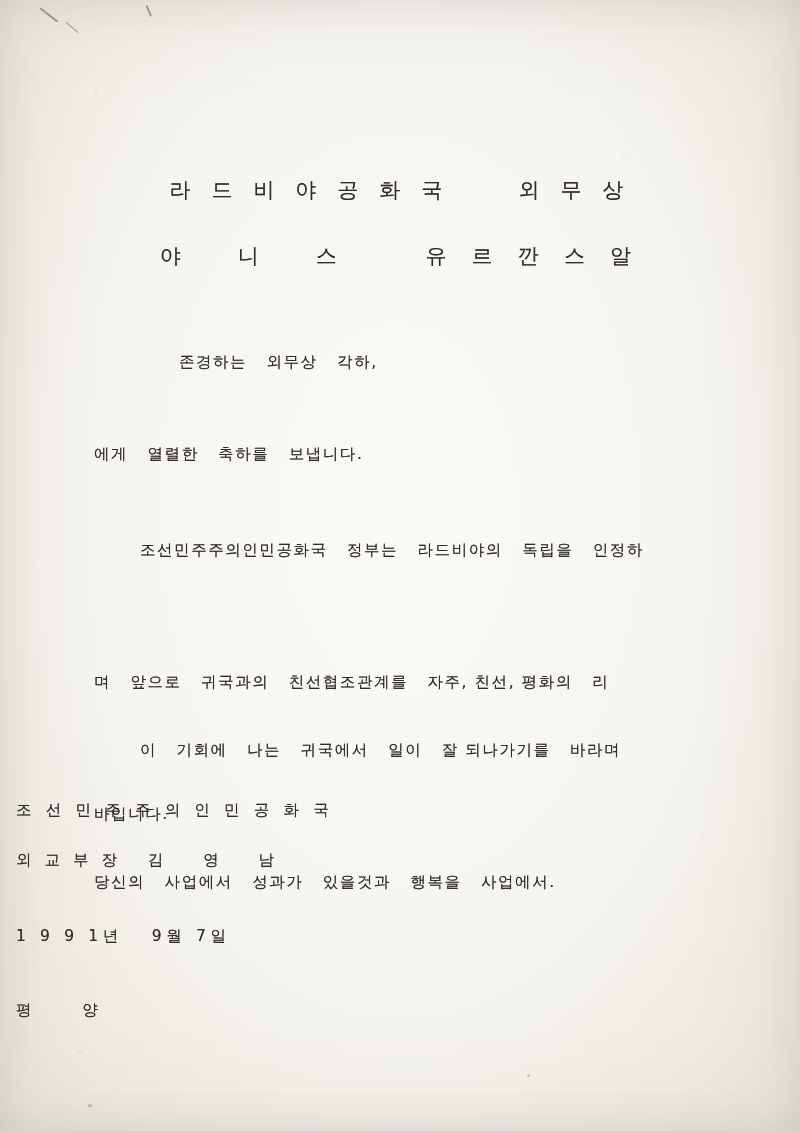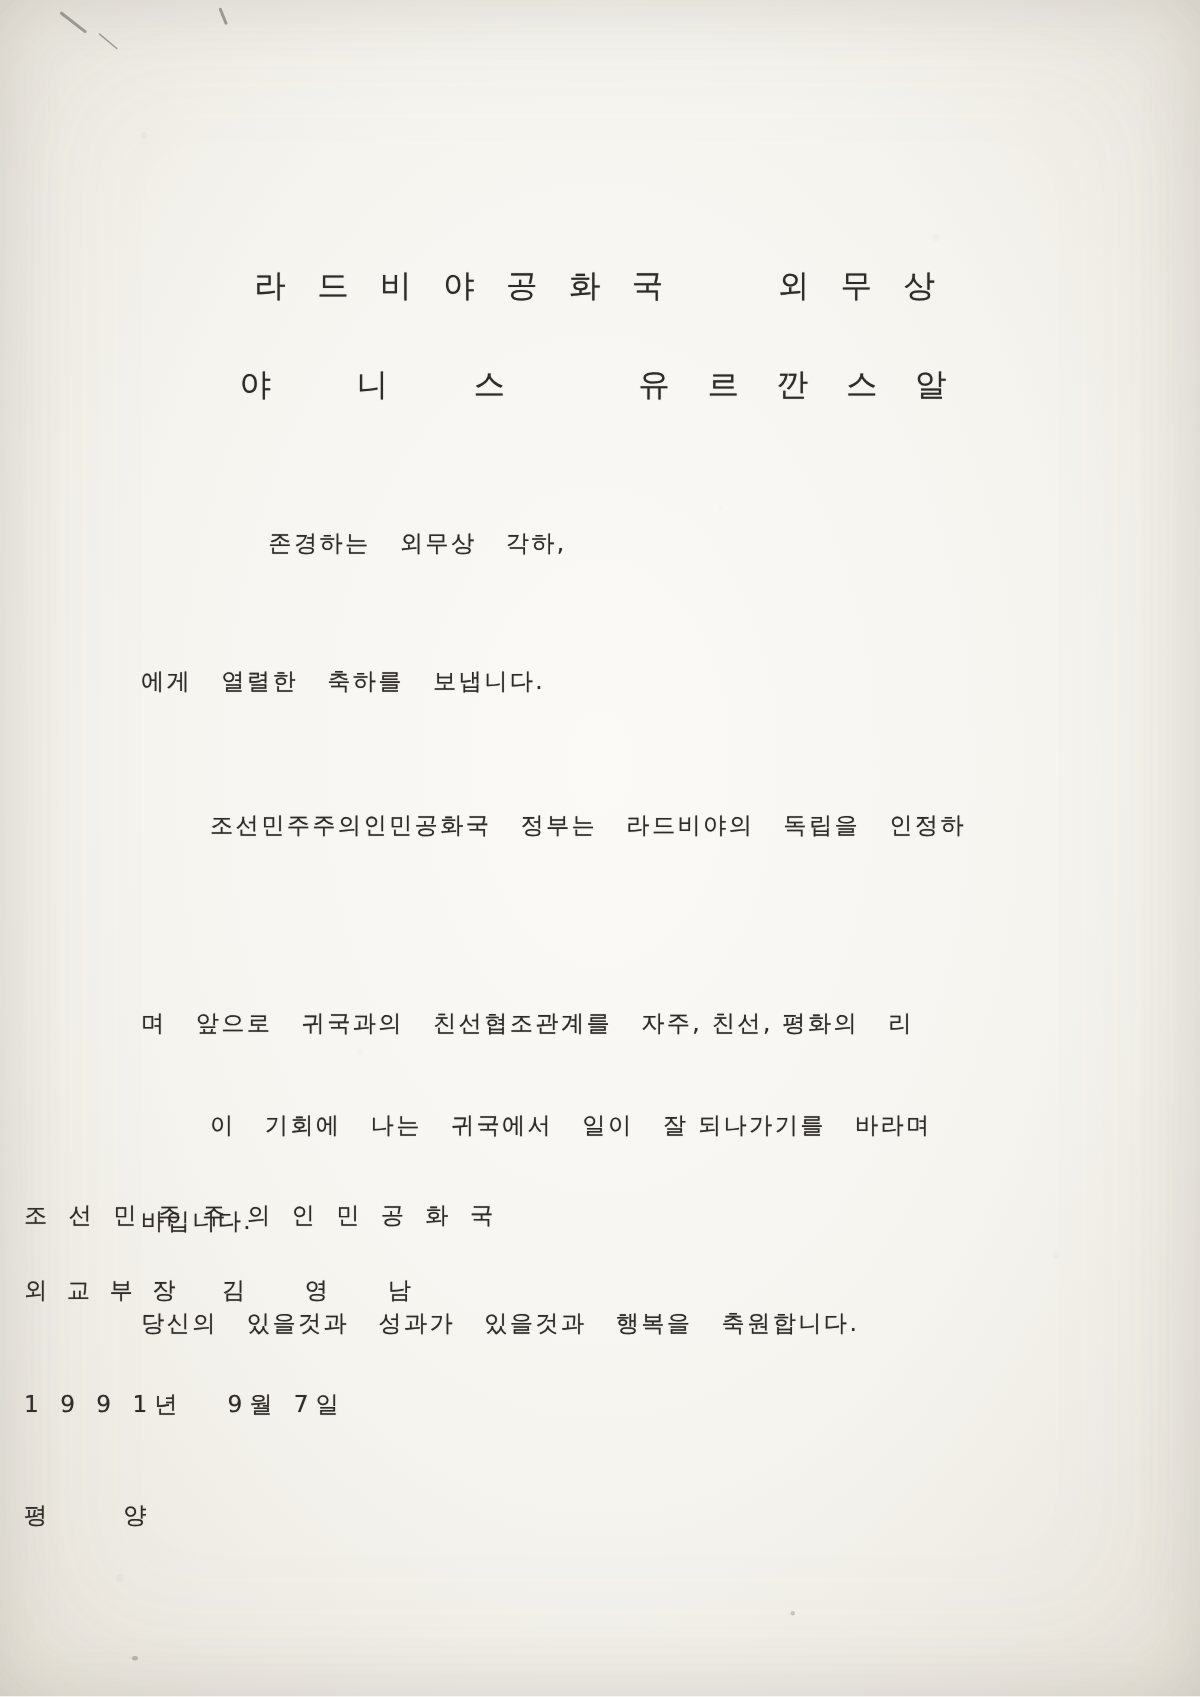--- a/index.html
+++ b/index.html
@@ -143,21 +143,21 @@
     </div>
 
     <div class="ink para" id="para-2">
       <div><span class="indent">조선민주주의인민공화국   정부는   라드비야의   독립을   인정하</span></div>
       <div>며   앞으로   귀국과의   친선협조관계를   자주, 친선, 평화의   리</div>
       <div>바입니다.</div>
     </div>
 
     <div class="ink para" id="para-3">
       <div><span class="indent">이   기회에   나는   귀국에서   일이   잘 되나가기를   바라며</span></div>
-      <div>당신의   있을것과   성과가   있을것과   행복을   축원합니다.</div>
+      <div>당신의   사업에서   성과가   있을것과   행복을   사업에서.</div>
     </div>
 
     <div class="ink sign-line" id="sign-state">조 선 민 주 주 의 인 민 공 화 국</div>
 
     <div class="ink sign-line" id="sign-person">외 교 부 장   김    영    남</div>
 
     <div class="ink sign-line" id="sign-date">1 9 9 1년   9월 7일</div>
 
     <div class="ink sign-line" id="sign-place">평    양</div>
 

